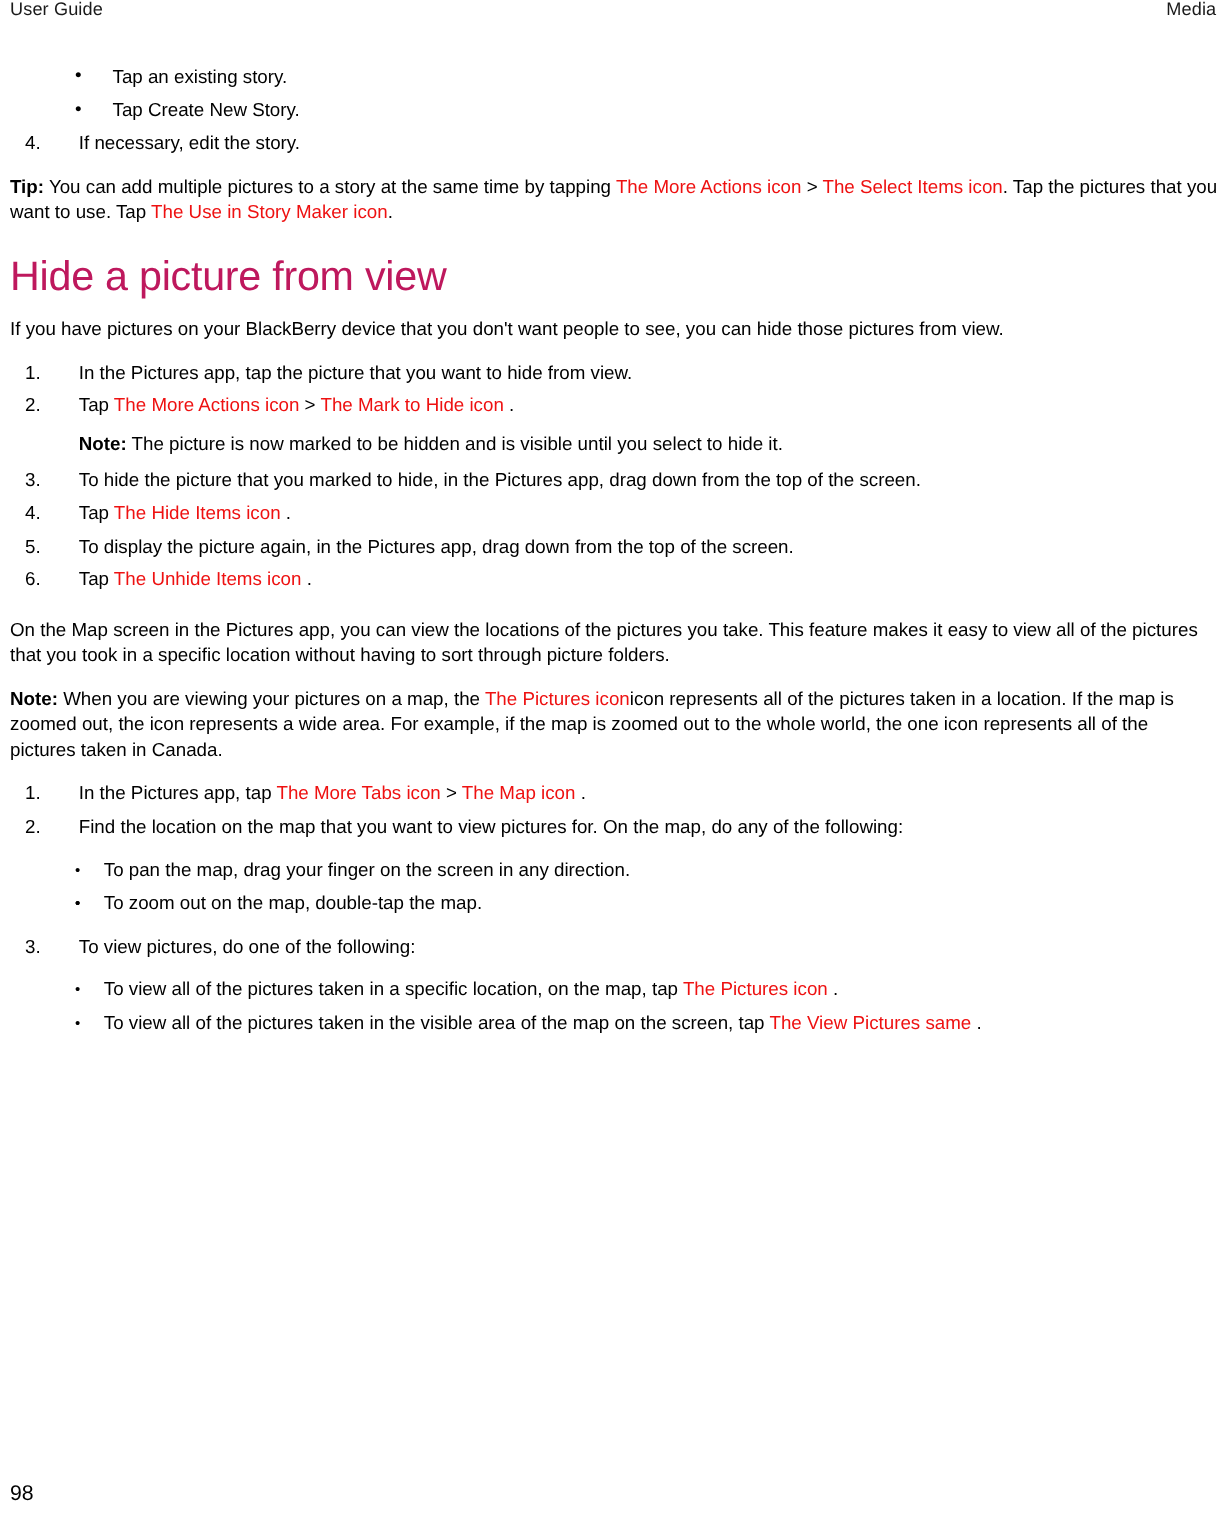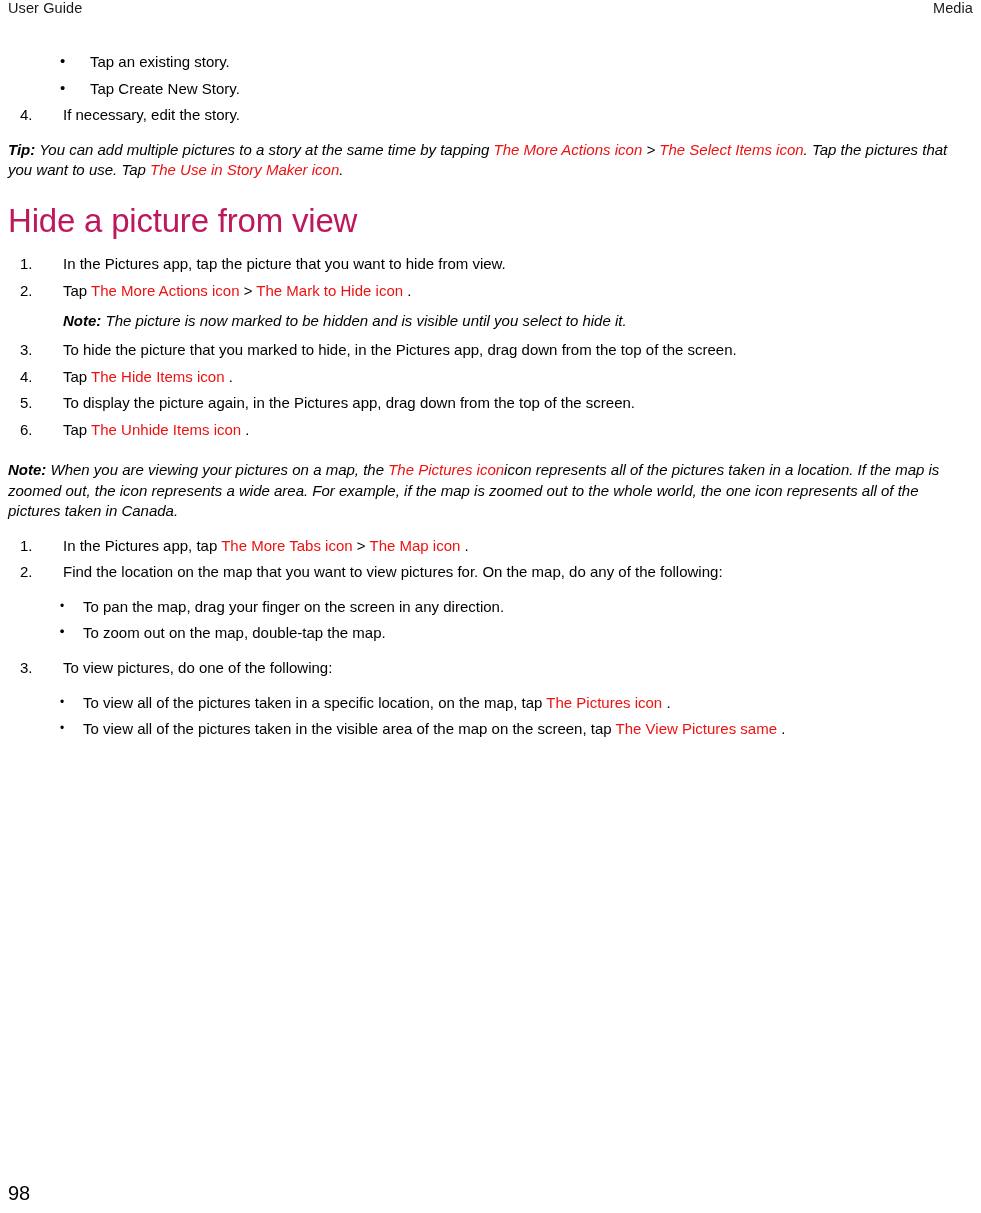--- a/index.html
+++ b/index.html
@@ -56,21 +56,21 @@
     margin: 26px 0 16px 0;
     letter-spacing: -0.2px;
     color: #be185d;
   }
   h1.section-title.first { margin-top: 22px; }
 
   p.para {
     margin: 0 0 4px 0;
     line-height: 1.37;
   }
-  p.para.spaced { margin-bottom: 14px; font-style: italic; }
+  p.para.spaced { margin-bottom: 14px; }
 
   
   ol.steps, ul.bullets {
     list-style: none;
     margin: 0;
     padding: 0;
   }
   li.step {
     position: relative;
     padding-left: 55px;
@@ -103,39 +103,38 @@
   }
   li.bullet.sub > .bullet-dot {
     left: 52px;
     font-size: 12px;
     top: 1px;
   }
   .nested-note {
     padding-left: 55px;
     margin: 10px 0 8px 0;
     line-height: 1.37;
-    font-style: italic;
   }
   .block-gap-sm { height: 8px; }
   .block-gap { height: 14px; }
 
   b, .bold { font-weight: normal; }
   .lbl { font-weight: bold; }
   .iconref {
     color: #ee1111;
     white-space: normal;
   }
   .sep { color: #000; }
 
   
   .running-footer {
     position: absolute;
     left: 8px;
     bottom: 8px;
-    font-size: 20px;
+    font-size: 17px;
     color: #000;
   }
 </style>
 </head>
 <body>
 
 <div class="page">
 
   <div class="running-header">
     <span class="hdr-left">User Guide</span>
@@ -168,20 +167,21 @@
       <span class="lbl">Tip:</span>
       <span>You can add multiple pictures to a story at the same time by tapping</span>
       <span class="iconref">The More Actions icon</span>
       <span class="sep">&gt;</span>
       <span class="iconref">The Select Items icon</span><span>. Tap the pictures that you want to use. Tap</span>
       <span class="iconref">The Use in Story Maker icon</span><span>.</span>
     </p>
 
     <h1 class="section-title first">Hide a picture from view</h1>
 
+    <p class="para spaced">If you have pictures on your BlackBerry device that you don't want people to see, you can hide those pictures from view.</p>
 
     <ol class="steps">
       <li class="step">
         <span class="step-num">1.</span>
         <span>In the Pictures app, tap the picture that you want to hide from view.</span>
       </li>
       <li class="step">
         <span class="step-num">2.</span>
         <span>Tap</span>
         <span class="iconref">The More Actions icon</span>
@@ -216,20 +216,21 @@
         <span>Tap</span>
         <span class="iconref">The Unhide Items icon</span>
         <span>.</span>
       </li>
     </ol>
 
     <div class="block-gap"></div>
 
 
 
+    <p class="para spaced">On the Map screen in the Pictures app, you can view the locations of the pictures you take. This feature makes it easy to view all of the pictures that you took in a specific location without having to sort through picture folders.</p>
 
     <p class="para spaced">
       <span class="lbl">Note:</span>
       <span>When you are viewing your pictures on a map, the</span>
       <span class="iconref">The Pictures icon</span><span>icon represents all of the pictures taken in a location. If the map is zoomed out, the icon represents a wide area. For example, if the map is zoomed out to the whole world, the one icon represents all of the pictures taken in Canada.</span>
     </p>
 
     <ol class="steps">
       <li class="step">
         <span class="step-num">1.</span>

